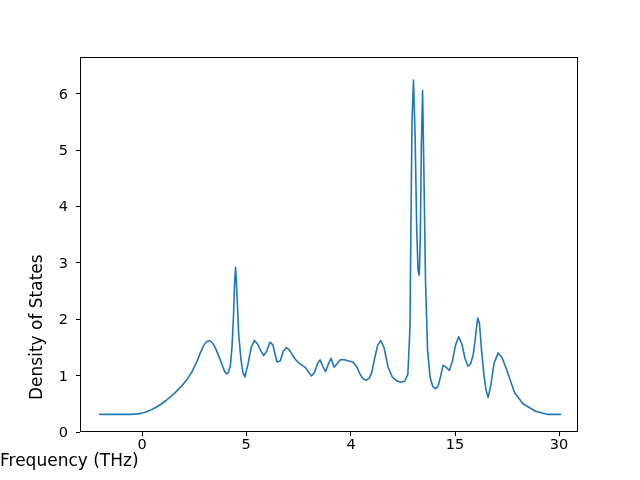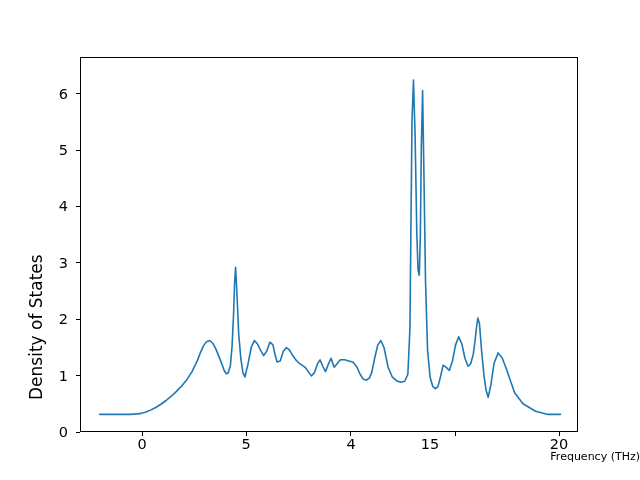--- a/index.html
+++ b/index.html
@@ -8,22 +8,22 @@
   #figure{position:relative;width:640px;height:480px;background:#ffffff;}
   #plot-area{position:absolute;left:80px;top:57px;width:498px;height:375px;
              border:1.1px solid #000000;box-sizing:border-box;background:#ffffff;}
   #curve-svg{position:absolute;left:0;top:0;width:100%;height:100%;display:block;}
   .tick-label{position:absolute;color:#000000;font-size:14.5px;white-space:nowrap;}
   .xtick-label{transform:translateX(-50%);top:436px;}
   .ytick-label{transform:translateY(-50%);text-align:right;}
   .tick-mark{position:absolute;background:#000000;}
   .xtick-mark{width:1.1px;height:4px;top:432px;}
   .ytick-mark{height:1.1px;width:4px;left:75.5px;}
-  #xlabel{position:absolute;top:450px;left:0;width:640px;text-align:right;
-          font-size:11px;color:#000000;}
+  #xlabel{position:absolute;top:450px;left:0;width:640px;text-align:left;
+          font-size:17px;color:#000000;}
   #ylabel{position:absolute;font-size:17px;color:#000000;
           transform:rotate(-90deg);transform-origin:left top;
           left:26px;top:400px;white-space:nowrap;}
 </style>
 </head>
 <body>
 
 <div id="figure">
 
   <div id="plot-area">
@@ -34,22 +34,22 @@
 
   <div class="tick-mark xtick-mark" style="left:141.8px"></div>
   <div class="tick-mark xtick-mark" style="left:246.1px"></div>
   <div class="tick-mark xtick-mark" style="left:350.4px"></div>
   <div class="tick-mark xtick-mark" style="left:454.6px"></div>
   <div class="tick-mark xtick-mark" style="left:558.9px"></div>
 
   <div class="tick-label xtick-label" style="left:142px">0</div>
   <div class="tick-label xtick-label" style="left:246px">5</div>
   <div class="tick-label xtick-label" style="left:351px">4</div>
-  <div class="tick-label xtick-label" style="left:430px">15</div>
-  <div class="tick-label xtick-label" style="left:559px">20</div>
+  <div class="tick-label xtick-label" style="left:455px">15</div>
+  <div class="tick-label xtick-label" style="left:559px">30</div>
 
   <div class="tick-mark ytick-mark" style="top:431.5px"></div>
   <div class="tick-mark ytick-mark" style="top:375.1px"></div>
   <div class="tick-mark ytick-mark" style="top:318.7px"></div>
   <div class="tick-mark ytick-mark" style="top:262.3px"></div>
   <div class="tick-mark ytick-mark" style="top:205.9px"></div>
   <div class="tick-mark ytick-mark" style="top:149.5px"></div>
   <div class="tick-mark ytick-mark" style="top:93.1px"></div>
 
   <div class="tick-label ytick-label" style="top:432px;left:48px;width:20px">0</div>

